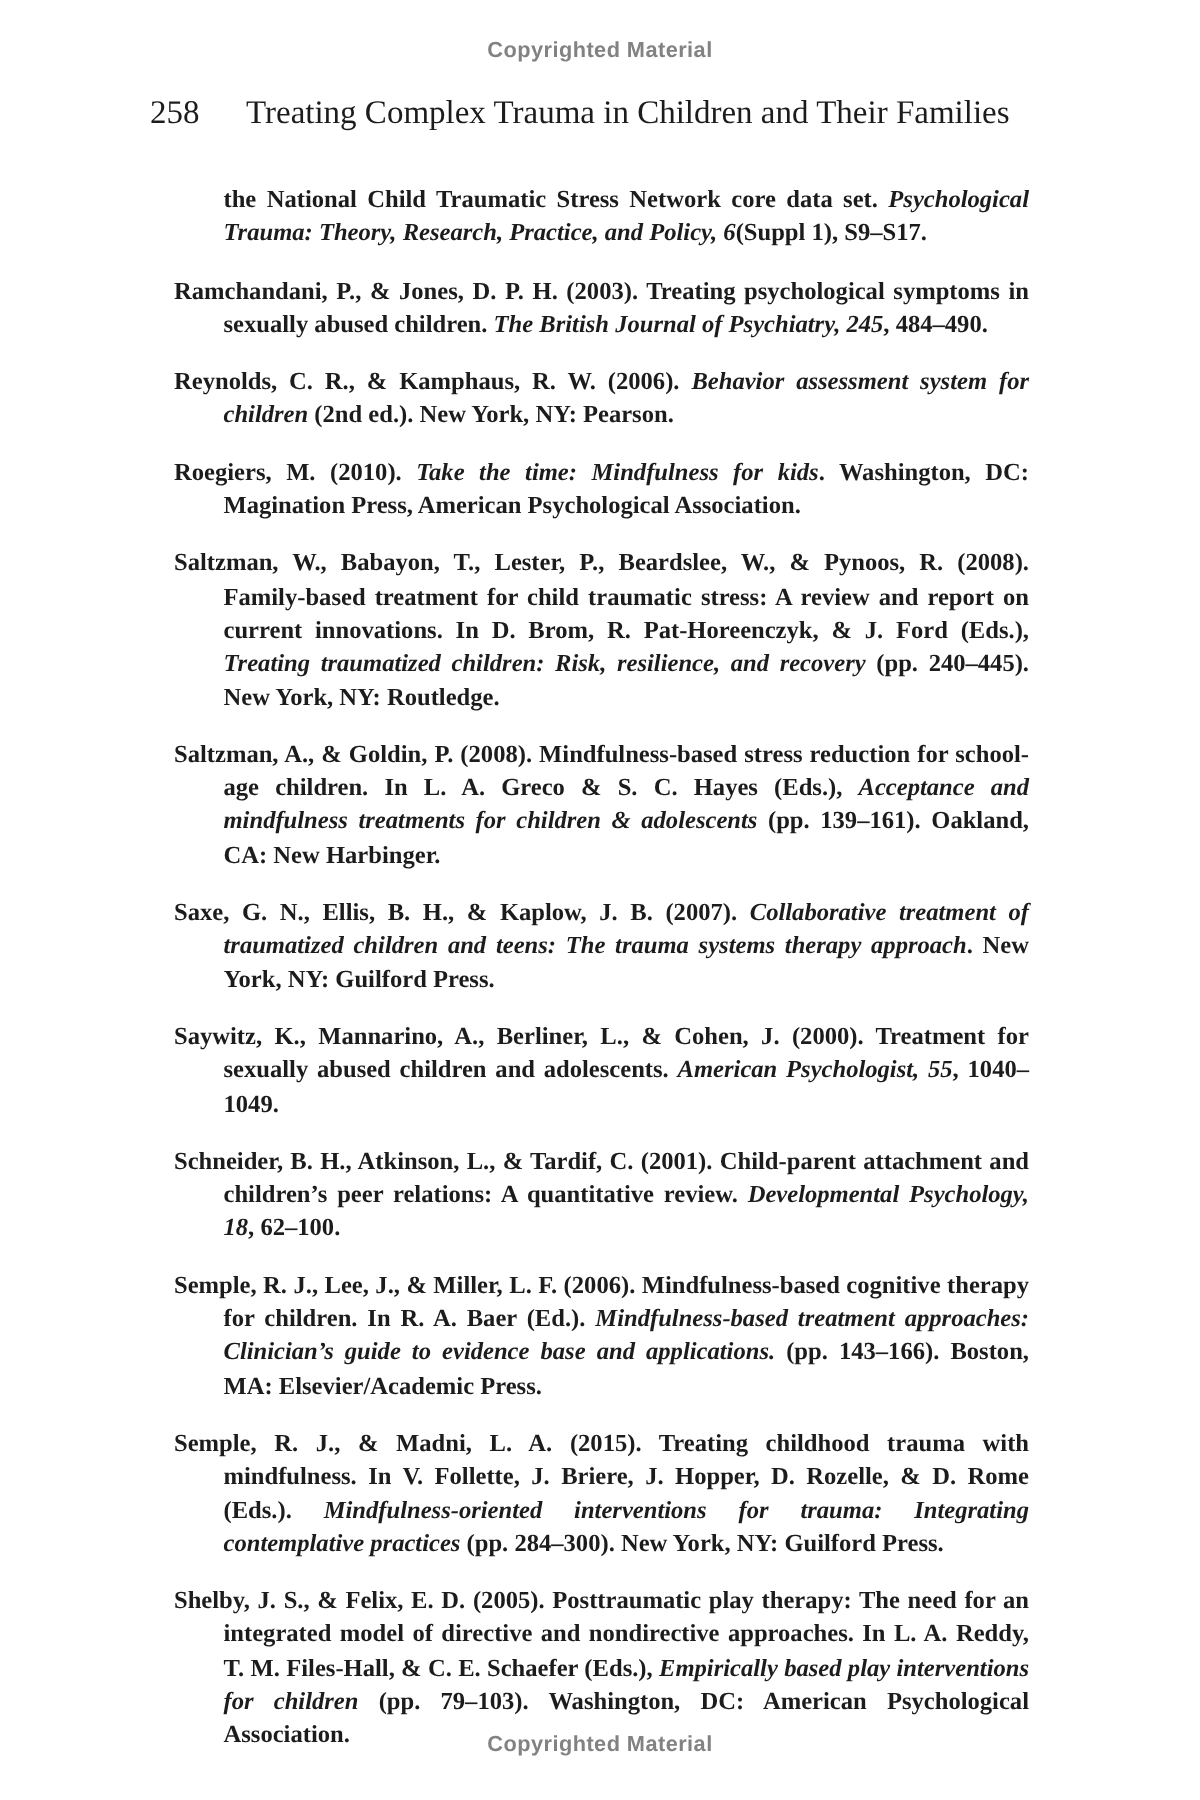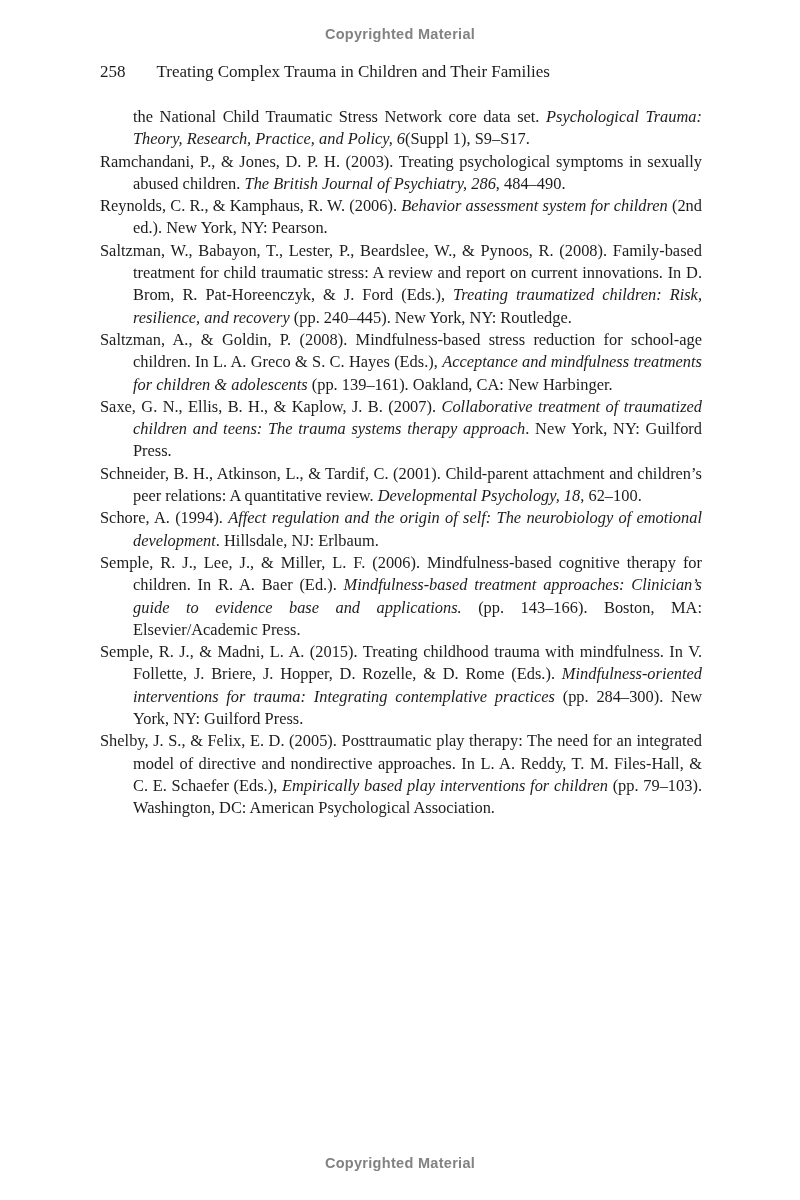--- a/index.html
+++ b/index.html
@@ -23,66 +23,68 @@
     color: #828282;
     letter-spacing: 0.3px;
   }
   .copyright.top { top: 26px; }
   .copyright.bottom { top: 1155px; }
   .page-header {
     position: absolute;
     top: 62px;
     left: 100px;
     width: 602px;
-    font-size: 17px;
+    font-size: 22px;
     white-space: nowrap;
   }
   .page-number {
     display: inline-block;
     margin-right: 31px;
   }
   .references {
     position: absolute;
     top: 106px;
     left: 100px;
     width: 602px;
     font-size: 16.4px;
     line-height: 22.3px;
     text-align: justify;
   }
   .ref {
-    margin: 0;
+    margin: 16px;
     padding-left: 33px;
     text-indent: -33px;
+    font-weight: bold;
   }
   .ref.cont {
     text-indent: 0;
   }
   .ref em { font-style: italic; }
 </style>
 </head>
 <body>
 
 <div class="page">
 
   <div class="copyright top">Copyrighted Material</div>
 
   <div class="page-header">
     <span class="page-number">258</span><span>Treating Complex Trauma in Children and Their Families</span>
   </div>
 
   <div class="references">
       <p class="ref cont"><span>the National Child Traumatic Stress Network core data set. </span><em>Psychological Trauma: Theory, Research, Practice, and Policy, 6</em><span>(Suppl 1), S9–S17.</span></p>
-      <p class="ref"><span>Ramchandani, P., &amp; Jones, D. P. H. (2003). Treating psychological symptoms in sexually abused children. </span><em>The British Journal of Psychiatry, 286</em><span>, 484–490.</span></p>
+      <p class="ref"><span>Ramchandani, P., &amp; Jones, D. P. H. (2003). Treating psychological symptoms in sexually abused children. </span><em>The British Journal of Psychiatry, 245</em><span>, 484–490.</span></p>
       <p class="ref"><span>Reynolds, C. R., &amp; Kamphaus, R. W. (2006). </span><em>Behavior assessment system for children</em><span> (2nd ed.). New York, NY: Pearson.</span></p>
+      <p class="ref"><span>Roegiers, M. (2010). </span><em>Take the time: Mindfulness for kids</em><span>. Washington, DC: Magination Press, American Psychological Association.</span></p>
       <p class="ref"><span>Saltzman, W., Babayon, T., Lester, P., Beardslee, W., &amp; Pynoos, R. (2008). Family-based treatment for child traumatic stress: A review and report on current innovations. In D. Brom, R. Pat-Horeenczyk, &amp; J. Ford (Eds.), </span><em>Treating traumatized children: Risk, resilience, and recovery</em><span> (pp. 240–445). New York, NY: Routledge.</span></p>
       <p class="ref"><span>Saltzman, A., &amp; Goldin, P. (2008). Mindfulness-based stress reduction for school-age children. In L. A. Greco &amp; S. C. Hayes (Eds.), </span><em>Acceptance and mindfulness treatments for children &amp; adolescents</em><span> (pp. 139–161). Oakland, CA: New Harbinger.</span></p>
       <p class="ref"><span>Saxe, G. N., Ellis, B. H., &amp; Kaplow, J. B. (2007). </span><em>Collaborative treatment of traumatized children and teens: The trauma systems therapy approach</em><span>. New York, NY: Guilford Press.</span></p>
+      <p class="ref"><span>Saywitz, K., Mannarino, A., Berliner, L., &amp; Cohen, J. (2000). Treatment for sexually abused children and adolescents. </span><em>American Psychologist, 55</em><span>, 1040–1049.</span></p>
       <p class="ref"><span>Schneider, B. H., Atkinson, L., &amp; Tardif, C. (2001). Child-parent attachment and children’s peer relations: A quantitative review. </span><em>Developmental Psychology, 18</em><span>, 62–100.</span></p>
-      <p class="ref"><span>Schore, A. (1994). </span><em>Affect regulation and the origin of self: The neurobiology of emotional development</em><span>. Hillsdale, NJ: Erlbaum.</span></p>
       <p class="ref"><span>Semple, R. J., Lee, J., &amp; Miller, L. F. (2006). Mindfulness-based cognitive therapy for children. In R. A. Baer (Ed.). </span><em>Mindfulness-based treatment approaches: Clinician’s guide to evidence base and applications.</em><span> (pp. 143–166). Boston, MA: Elsevier/Academic Press.</span></p>
       <p class="ref"><span>Semple, R. J., &amp; Madni, L. A. (2015). Treating childhood trauma with mindfulness. In V. Follette, J. Briere, J. Hopper, D. Rozelle, &amp; D. Rome (Eds.). </span><em>Mindfulness-oriented interventions for trauma: Integrating contemplative practices</em><span> (pp. 284–300). New York, NY: Guilford Press.</span></p>
       <p class="ref"><span>Shelby, J. S., &amp; Felix, E. D. (2005). Posttraumatic play therapy: The need for an integrated model of directive and nondirective approaches. In L. A. Reddy, T. M. Files-Hall, &amp; C. E. Schaefer (Eds.), </span><em>Empirically based play interventions for children</em><span> (pp. 79–103). Washington, DC: American Psychological Association.</span></p>
     </div>
 
   <div class="copyright bottom">Copyrighted Material</div>
 
 </div>
 
 </body></html>

